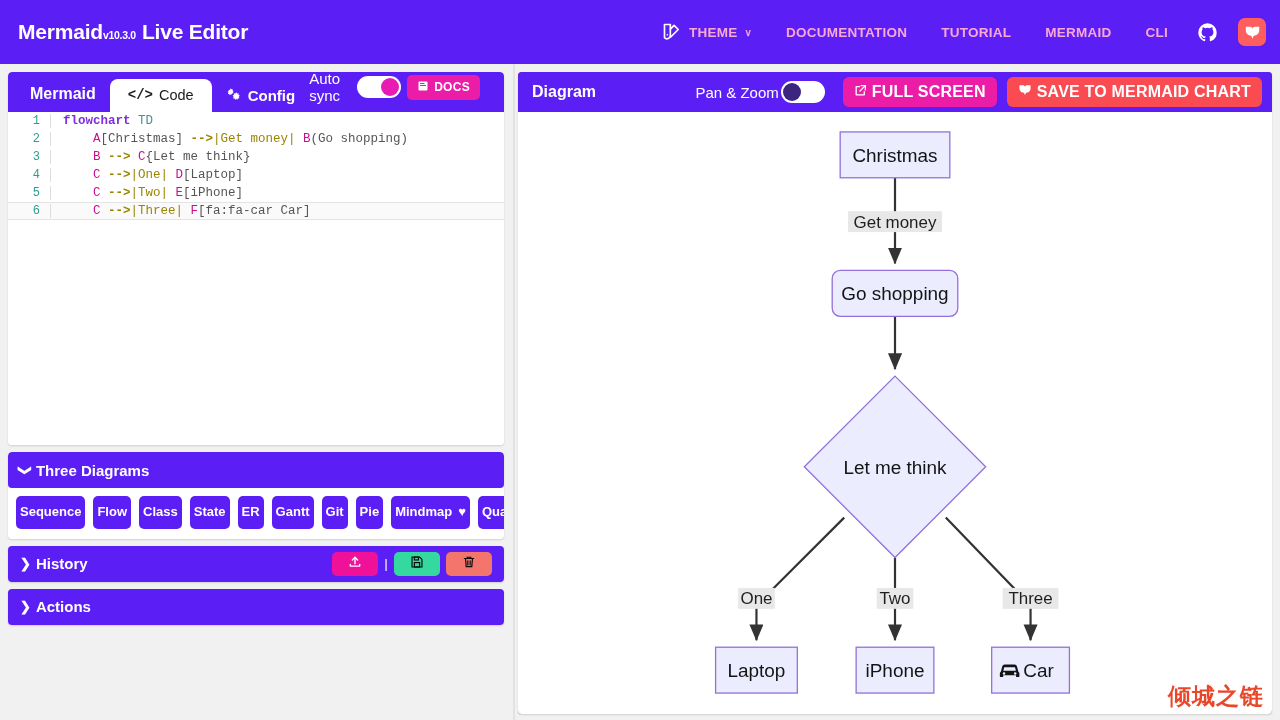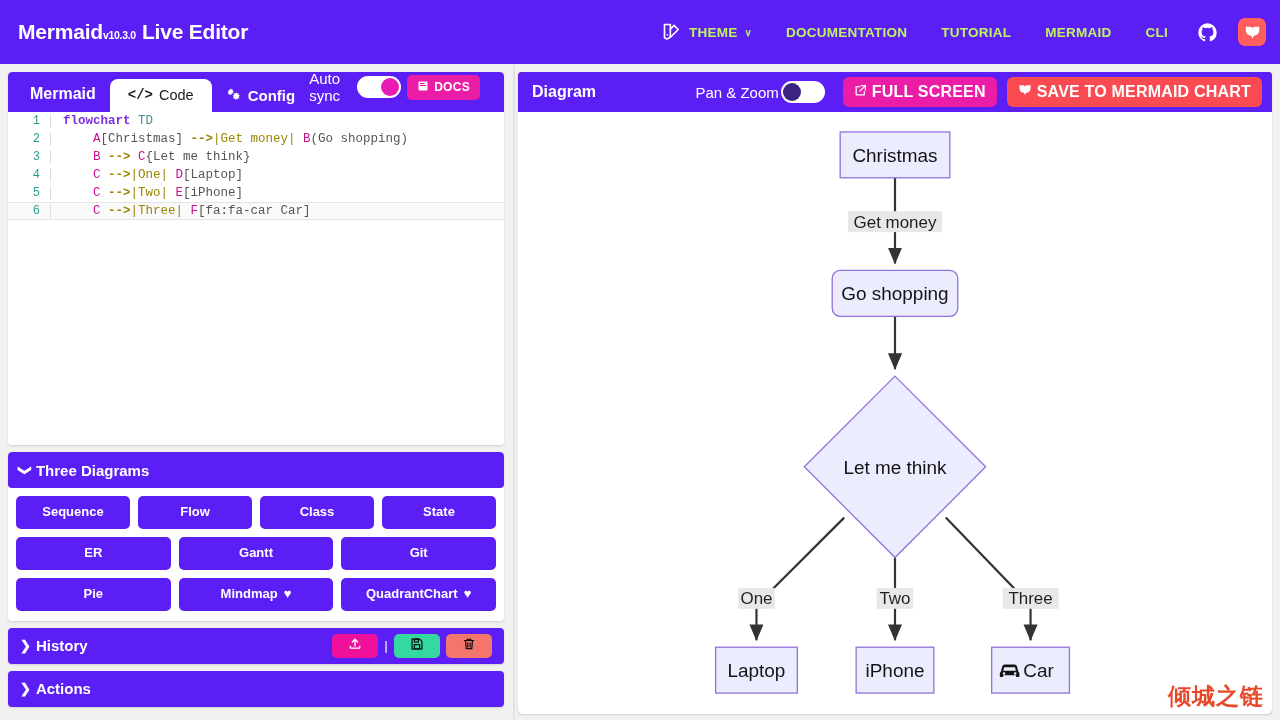--- a/index.html
+++ b/index.html
@@ -18,21 +18,21 @@
     padding: 0 14px 0 18px;
     color: #fff;
   }
   #brand { display: flex; align-items: baseline; font-size: 21px; font-weight: bold; letter-spacing: -0.2px;}
   #brand .ver { font-size: 10.5px; font-weight: bold; margin: 0 1px 0 0; letter-spacing: -0.3px;}
   #brand .le { font-size: 21px; font-weight: bold; margin-left: 5px;}
   #nav { margin-left: auto; display: flex; align-items: center; gap: 0px; }
   .nav-item {
     display: flex; align-items: center; gap: 7px;
     font-size: 13.5px; font-weight: bold; letter-spacing: 0.25px;
-    color: #bef264; padding: 8px 17px; cursor: pointer; white-space: nowrap;
+    color: #f9a8d4; padding: 8px 17px; cursor: pointer; white-space: nowrap;
   }
   .nav-item svg { display: block; }
   .chev { font-size: 10px; opacity: .95; }
   #mc-logo {
     width: 28px; height: 28px; border-radius: 7px; background: #ff5e5e;
     display: flex; align-items: center; justify-content: center; margin-left: 8px;
     cursor: pointer;
   }
 
   
@@ -87,21 +87,21 @@
 
   
   #samples-card { overflow: hidden; }
   .section-head {
     background: #5b1ef5; color: #fff; font-size: 15px; font-weight: bold;
     height: 36px; display: flex; align-items: center; padding: 0 12px;
     cursor: pointer; border-radius: 4px;
   }
   .section-head .caret { font-size: 13px; margin-right: 5px; display:inline-block;}
   .caret.down { transform: rotate(90deg); }
-  #samples-body { padding: 8px 8px 10px; display: flex; flex-direction: column; gap: 8px; }
+  #samples-body { padding: 8px 8px 10px; display: flex; gap: 8px; }
   .srow { display: flex; gap: 8px; }
   .sbtn {
     flex: 1; background: #5b1ef5; color: #fff; border: none; border-radius: 5px;
     font-size: 13px; font-weight: bold; padding: 9px 4px; cursor: pointer;
     font-family: "Liberation Sans", sans-serif; line-height: 1.15; text-align: center;
     display: flex; align-items: center; justify-content: center; gap: 6px; min-height: 30px;
   }
   .sbtn.two-line { padding: 3px 4px; }
   #history-head { display: flex; align-items: center; }
   #history-actions { margin-left: auto; display: flex; align-items: center; gap: 6px; }

